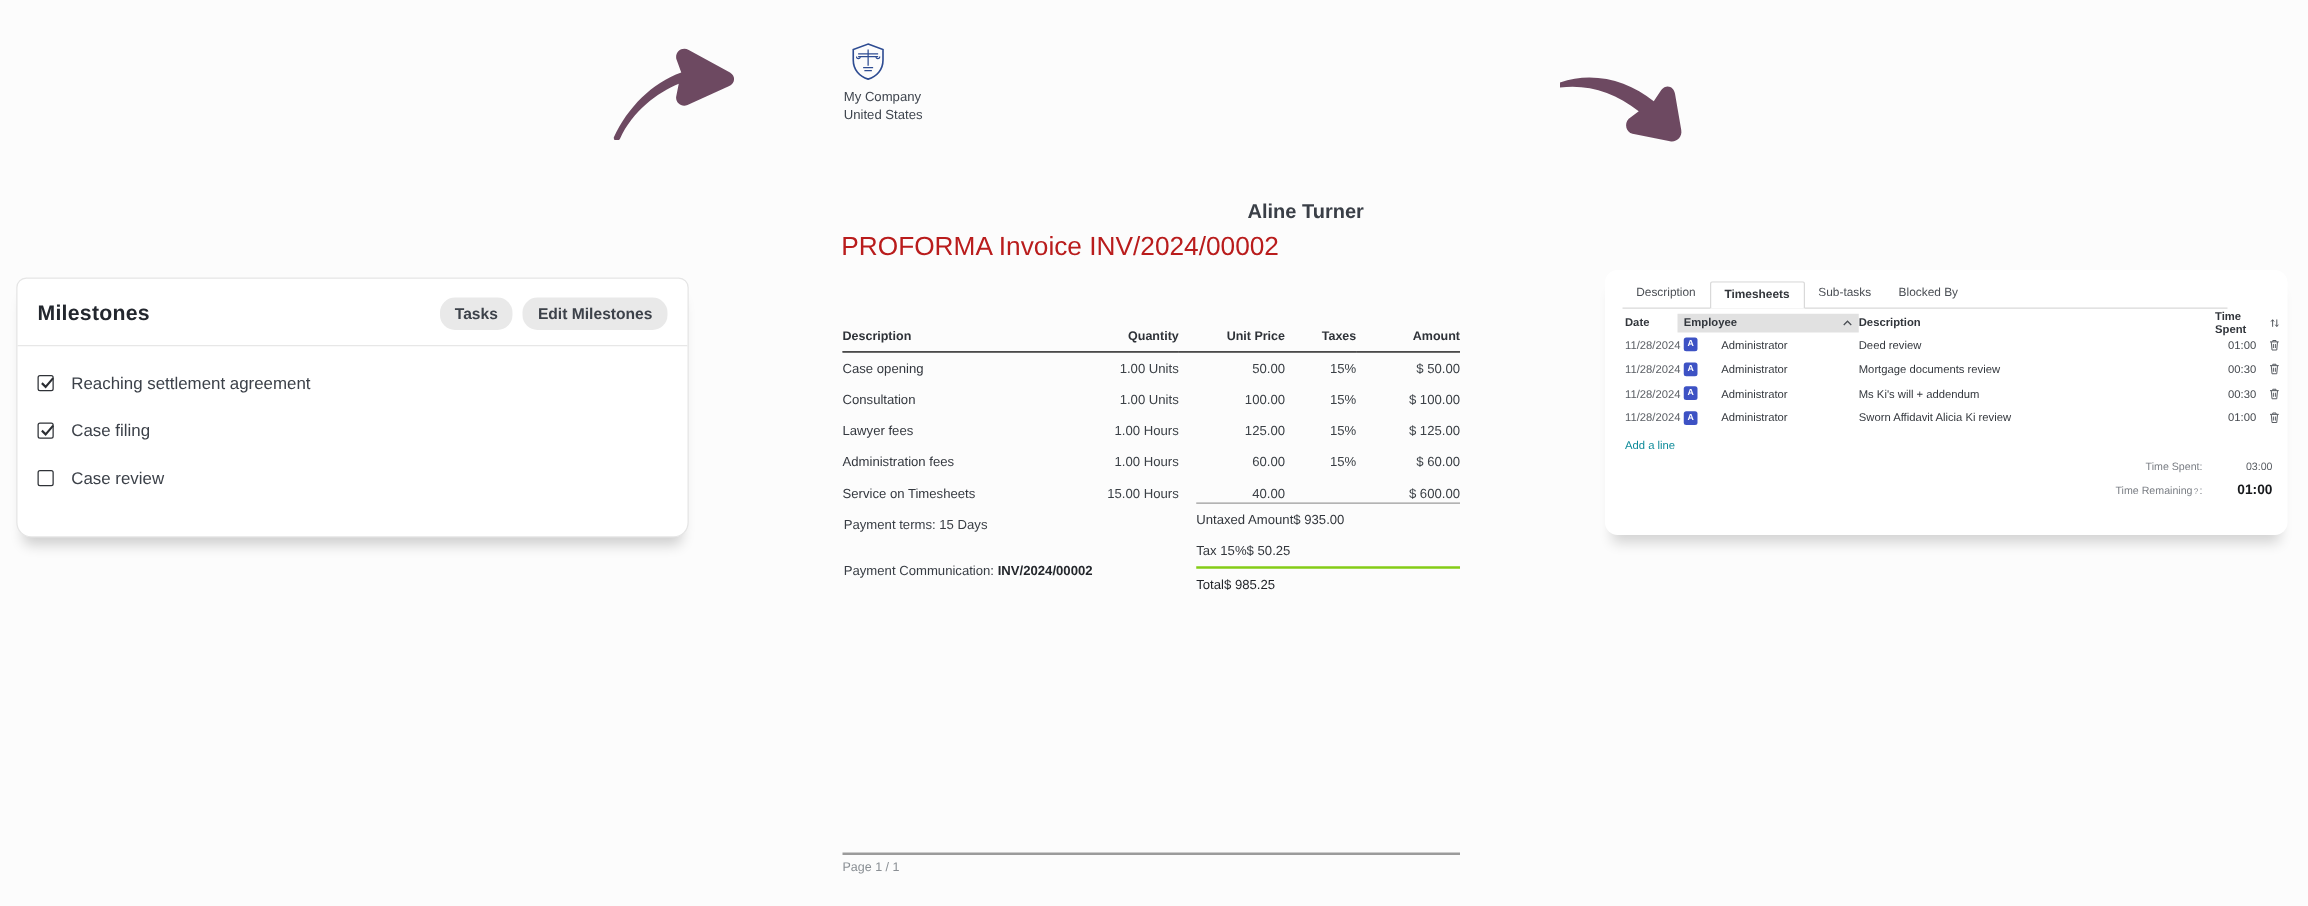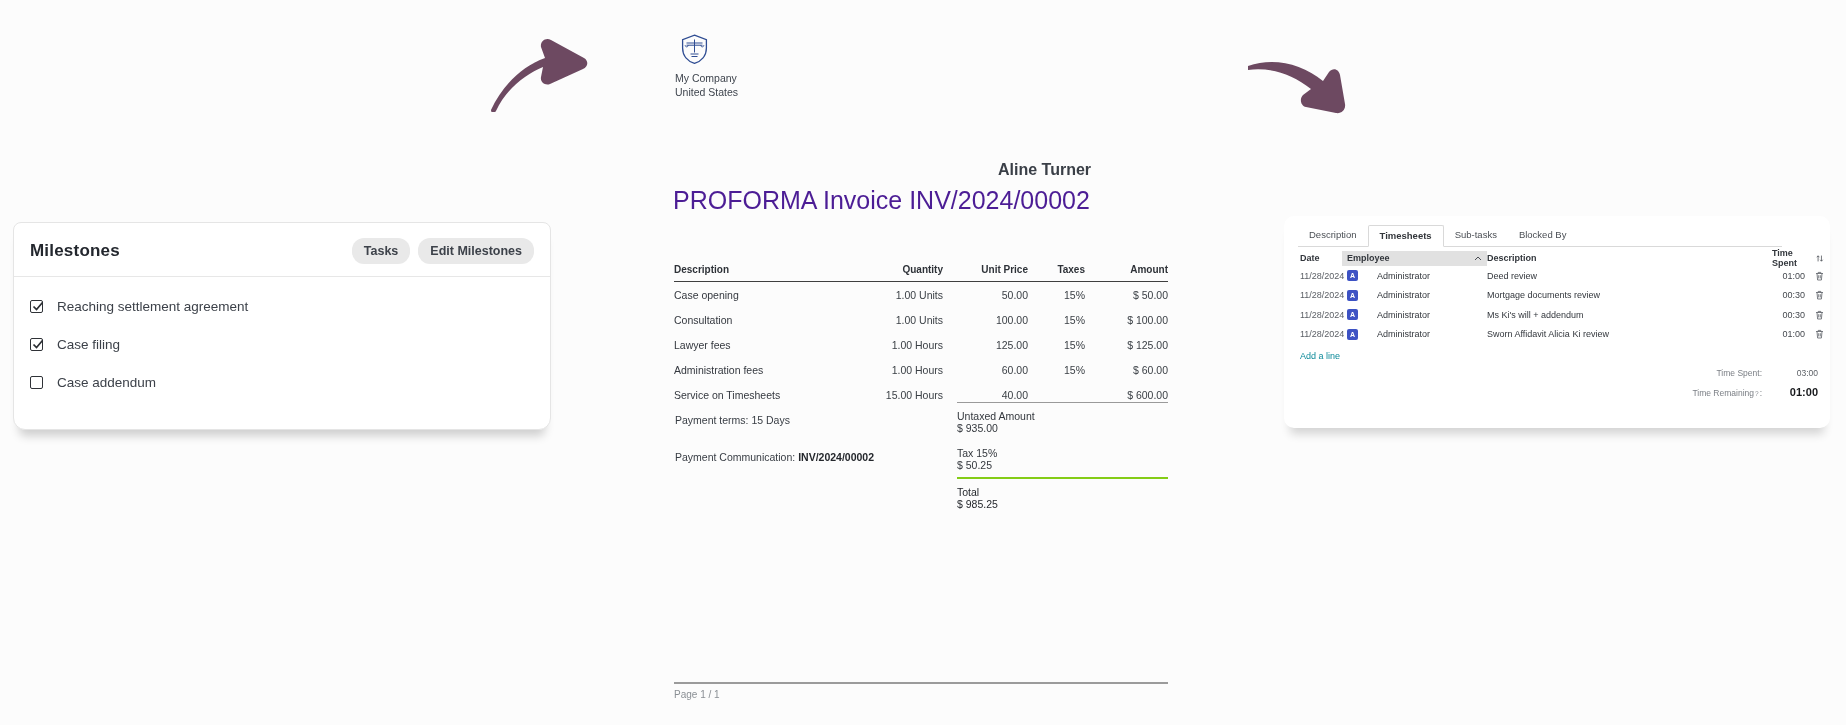--- a/index.html
+++ b/index.html
@@ -28,38 +28,38 @@
               position:relative; flex:0 0 13px; }
   .checkbox svg { position:absolute; left:0px; top:-2px; visibility:hidden; }
   .checkbox[data-checked="true"] svg { visibility:visible; }
   .m-item-label { font-size:13.5px; color:#3c4149; }
 
   
   .invoice { position:absolute; left:672px; top:30px; width:497px; height:680px; }
   .inv-logo { position:absolute; left:9px; top:4px; }
   .inv-company { position:absolute; left:3px; top:41px; font-size:10.5px; line-height:14px; color:#3f454e; }
   .inv-customer { position:absolute; left:288px; top:131px; font-size:16px; font-weight:700; color:#3a3f47;margin-left:38px; }
-  .inv-title { position:absolute; left:1px; top:156px; font-size:25px; color:#4c1d95; }
+  .inv-title { position:absolute; left:1px; top:156px; font-size:21px; color:#b91c1c; }
   .inv-dates { position:absolute; left:3px; top:190px; display:flex; }
   .inv-date-block { width:248px; }
   .inv-date-label { font-size:10px; font-weight:700; color:#2e3238; }
   .inv-date-value { font-size:10.5px; color:#3c4148; margin-top:3px; }
   table.inv-table { position:absolute; left:2px; top:234px; width:494px; border-collapse:collapse; }
   .inv-table th { font-size:10px; font-weight:700; color:#2e3238; text-align:right;
                   padding:0 0 6px; border-bottom:1.5px solid #3f3f3f; }
   .inv-table th.col-desc { text-align:left; }
   .inv-table td { font-size:10.5px; color:#3b4046; text-align:right; padding:7px 0 6px; white-space:nowrap; }
   .inv-table td.col-desc { text-align:left; color:#34383f; }
   .col-qty{width:95px;} .col-unit{width:85px;} .col-tax{width:57px;} .col-amt{width:83px;}
   .inv-pay-terms { position:absolute; left:3px; top:384px; font-size:10.5px; color:#383d44; }
   .inv-pay-comm  { position:absolute; left:3px; top:421px; font-size:10.5px; color:#383d44; }
   .inv-pay-comm b { color:#24272c; }
   .inv-totals { position:absolute; left:285px; top:372px; width:211px;
                 border-top:1px solid #9a9a9a; font-size:10.5px; color:#33373d; }
-  .trow { display:flex; justify-content:flex-start; padding:7px 2px 6px 0;flex-direction:column; }
+  .trow { display:flex; justify-content:flex-start; padding:7px 2px 6px 0; }
   .trow.total { border-top:2px solid #84cc16; font-weight:400; color:#1f2227; }
   .inv-footer { position:absolute; left:2px; top:652px; width:494px;
                 border-top:2px solid #9b9b9b; padding-top:5px; font-size:10px; color:#8a8f94; }
 
   
   .tscard { position:absolute; left:1284px; top:216px; width:546px; height:212px;
             background:#fff; border-radius:10px; box-shadow:0 12px 10px -6px rgba(0,0,0,0.16); }
   .ts-tabs { position:absolute; left:14px; top:9px; width:484px; display:flex; border-bottom:1px solid #d9d9d9; }
   .ts-tab { padding:4px 11px 5px; font-size:9.5px; color:#4b4f55; cursor:pointer; }
   .ts-tab[data-active="true"] { border:1px solid #d9d9d9; border-bottom:1px solid #fff;
@@ -121,21 +121,21 @@
           <svg width="14" height="14" viewBox="0 0 14 14">
               <path d="M2.5,7.5 L5.5,10.5 L11.5,3.5" stroke="#2b2e33" stroke-width="1.7" fill="none"></path>
             </svg>
         </span>
         <span class="m-item-label">Case filing</span>
       </div>
       <div class="m-item">
         <span class="checkbox" data-checked="false">
           
         </span>
-        <span class="m-item-label">Case addendum</span>
+        <span class="m-item-label">Case review</span>
       </div>
     </div>
   </div>
 
   <div class="invoice">
     <svg class="inv-logo" width="27" height="30" viewBox="0 0 27 30">
       <path d="M13.5,1.2 L25.4,5.6 V14 C25.4,21.8 20.4,27.3 13.5,29.3 C6.6,27.3 1.6,21.8 1.6,14 V5.6 Z" fill="none" stroke="#2e4c92" stroke-width="1.3"></path>
       <path d="M13.5,5.5 V18.5 M5.5,9 H21.5 M5.5,11.2 H21.5 M9.5,20 H17.5 M10.5,22.5 H16.5" fill="none" stroke="#2e4c92" stroke-width="1"></path>
       <path d="M4.2,11.2 C4.2,13.4 7.2,13.4 7.2,11.2 M19.8,11.2 C19.8,13.4 22.8,13.4 22.8,11.2" fill="none" stroke="#2e4c92" stroke-width="0.9"></path>
     </svg>

